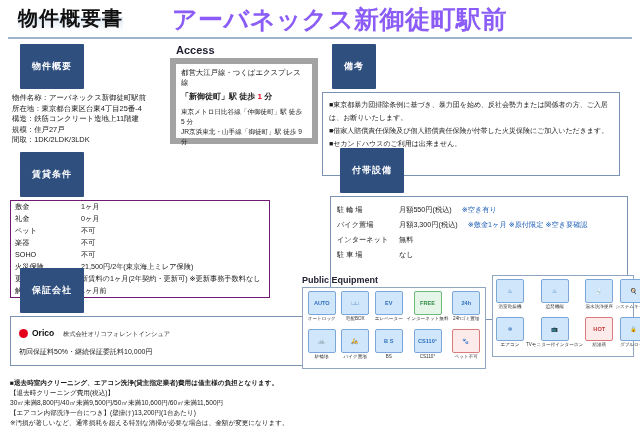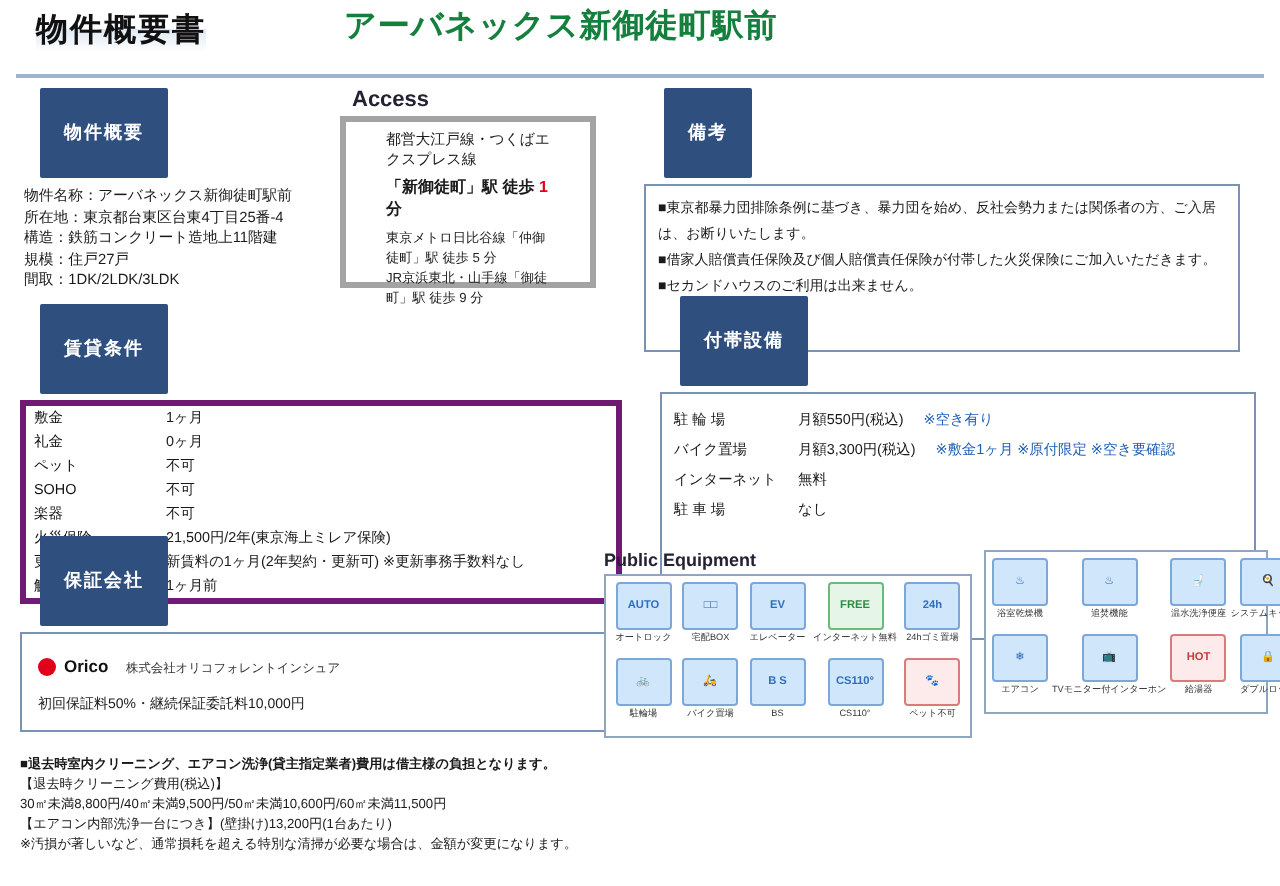--- a/index.html
+++ b/index.html
@@ -14,27 +14,27 @@
   }
   .page{position:relative;width:640px;height:443px;}
 
   
   .header{
     position:absolute;left:0;top:0;width:640px;height:38px;
     background:#ffffff;
   }
   .hdr-title{
     position:absolute;left:18px;top:5px;
-    font-size:16px;font-weight:bold;letter-spacing:1px;
+    font-size:20px;font-weight:bold;letter-spacing:1px;
     color:#111;
     background:linear-gradient(to bottom,#ffffff 0%,#ffffff 45%,#dfe9f5 46%,#ffffff 100%);
   }
   .hdr-name{
     position:absolute;left:172px;top:3px;
-    font-size:16px;font-weight:bold;letter-spacing:0.5px;color:#15803d;
+    font-size:25px;font-weight:bold;letter-spacing:0.5px;color:#8b5cf6;
   }
   .hdr-rule{
     position:absolute;left:8px;top:37px;width:624px;height:2px;background:#9fb4cf;
   }
 
   
   .seclabel{
     display:inline-block;
     background:#2f4f7f;color:#fff;
     font-size:9px;font-weight:bold;
@@ -44,21 +44,21 @@
   }
 
   .prop-outline{position:absolute;left:10px;top:44px;width:300px;}
   .prop-outline .seclabel{margin-left:10px;}
   .kv{line-height:10.5px;font-size:7.4px;}
   .kv div{white-space:nowrap;}
 
   .rent-cond{position:absolute;left:10px;top:152px;width:300px;}
   .rent-cond .seclabel{margin-left:10px;}
   .rent-table{
-    margin-top:3px;border:3px solid #701a75;width:301px;
+    margin-top:3px;border:1px solid #701a75;width:260px;
     border-collapse:collapse;font-size:7.2px;
   }
   .rent-table td{
     border:none;padding:1px 4px;vertical-align:top;line-height:10px;
   }
   .rent-table td.k{width:58px;color:#111;}
 
   .guarantee{position:absolute;left:10px;top:268px;width:300px;}
   .guarantee .seclabel{margin-left:10px;}
   .gbox{margin-top:3px;border:1px solid #7b93b3;width:298px;height:48px;position:relative;}
@@ -67,22 +67,22 @@
     background:#e2001a;
   }
   .orico-txt{position:absolute;left:21px;top:11px;font-size:8.5px;font-weight:bold;color:#111;}
   .orico-sub{position:absolute;left:52px;top:13px;font-size:6.2px;color:#333;}
   .gline{position:absolute;left:8px;top:30px;font-size:7px;}
 
   
   .access{position:absolute;left:170px;top:44px;width:150px;}
   .access-title{font-size:11px;font-weight:bold;color:#223;margin-left:6px;}
   .access-box{
-    margin-top:2px;border:3px solid #a3a3a3;width:128px;height:86px;position:relative;
-    padding:4px 20px;box-sizing:border-box;
+    margin-top:2px;border:6px solid #a3a3a3;width:148px;height:86px;position:relative;
+    padding:4px 5px;box-sizing:border-box;
   }
   .acc-line1{font-size:7.4px;line-height:10px;}
   .acc-line2{font-size:8px;font-weight:bold;margin-top:3px;}
   .acc-min{color:#e2001a;font-weight:bold;}
   .acc-sub{font-size:6.6px;line-height:9.5px;margin-top:5px;color:#222;}
 
   .remarks{position:absolute;left:322px;top:44px;width:300px;}
   .remarks .seclabel{margin-left:10px;}
   .rbox{margin-top:3px;border:1px solid #7b93b3;width:298px;height:84px;padding:5px 6px;box-sizing:border-box;}
   .rbox div{font-size:7px;line-height:13px;}
@@ -155,25 +155,25 @@
       </tr>
       <tr>
         <td class="k">礼金</td>
         <td>0ヶ月</td>
       </tr>
       <tr>
         <td class="k">ペット</td>
         <td>不可</td>
       </tr>
       <tr>
+        <td class="k">楽器</td>
+        <td>不可</td>
+      </tr>
+      <tr>
         <td class="k">SOHO</td>
-        <td>不可</td>
-      </tr>
-      <tr>
-        <td class="k">楽器</td>
         <td>不可</td>
       </tr>
       <tr>
         <td class="k">火災保険</td>
         <td>21,500円/2年(東京海上ミレア保険)</td>
       </tr>
       <tr>
         <td class="k">更新料</td>
         <td>新賃料の1ヶ月(2年契約・更新可) ※更新事務手数料なし</td>
       </tr>

